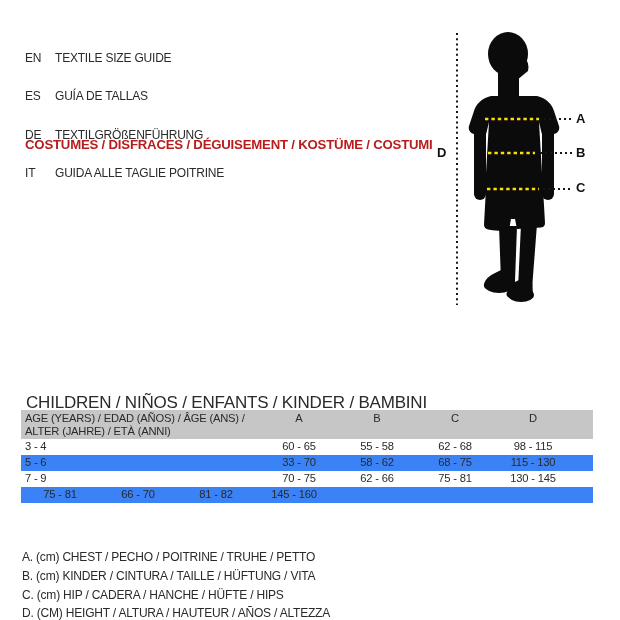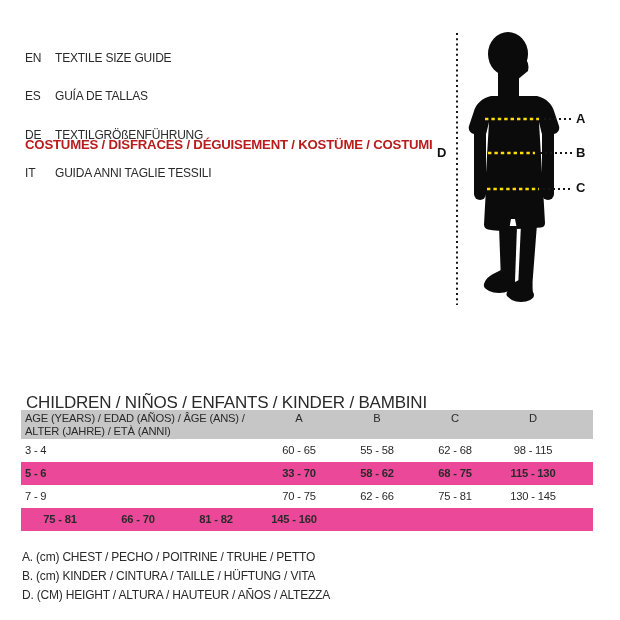--- a/index.html
+++ b/index.html
@@ -27,22 +27,22 @@
   .marker-d { left:437px; top:146px; }
   
   .table-title { position:absolute; left:26px; top:393px; font-size:17px; letter-spacing:-0.2px; }
   .size-table { position:absolute; left:21px; top:410px; width:572px; font-size:11.2px; letter-spacing:-0.2px; }
   .t-row { display:flex; width:572px; }
   .t-head { background:#c6c6c6; height:29px; padding-top:2px; }
   .col-age { width:239px; padding-left:4px; }
   .col-val { width:78px; text-align:center; }
   .t-head .col-age div { line-height:13px; }
   .t-head .col-val { line-height:13px; }
-  .t-data { height:23px; align-items:center; }
-  .t-data.stripe { background:#ec4899;font-weight:bold; }
+  .t-data { height:16px; align-items:center; }
+  .t-data.stripe { background:#3b82f6; }
   .t-data .col-age { line-height:15.5px; }
   .t-data .col-val { line-height:15.5px; }
   
   .legend { position:absolute; left:22px; top:518px;margin-top:30px; }
   .legend-line { height:18.8px; font-size:12px; letter-spacing:-0.2px; line-height:18.8px; }
 </style>
 </head>
 <body>
 
 <div class="canvas">
@@ -55,21 +55,21 @@
     <div class="lang-row">
       <span class="lang-code">ES</span>
       <span class="lang-label">GUÍA DE TALLAS</span>
     </div>
     <div class="lang-row">
       <span class="lang-code">DE</span>
       <span class="lang-label">TEXTILGRÖßENFÜHRUNG</span>
     </div>
     <div class="lang-row">
       <span class="lang-code">IT</span>
-      <span class="lang-label">GUIDA ANNI TAGLIE TESSILI</span>
+      <span class="lang-label">GUIDA ALLE TAGLIE POITRINE</span>
     </div>
   </div>
 
   <div class="category-title">COSTUMES / DISFRACES / DÉGUISEMENT / KOSTÜME / COSTUMI</div>
 
   <svg class="figure-svg" width="178" height="292" viewBox="0 0 178 292">
     <g fill="#0b0b0b">
       <ellipse cx="71" cy="36" rx="20" ry="22"></ellipse>
       <path d="M86,38 q7,6 5,15 l-11,9 z"></path>
       <rect x="61" y="52" width="21" height="30"></rect>
@@ -136,16 +136,17 @@
       <div class="col-val">75 - 81</div>
       <div class="col-val">66 - 70</div>
       <div class="col-val">81 - 82</div>
       <div class="col-val">145 - 160</div>
     </div>
   </div>
 
   <div class="legend">
     <div class="legend-line">A. (cm) CHEST / PECHO / POITRINE / TRUHE / PETTO</div>
     <div class="legend-line">B. (cm) KINDER / CINTURA / TAILLE / HÜFTUNG / VITA</div>
+    <div class="legend-line">C. (cm) HIP / CADERA / HANCHE / HÜFTE / HIPS</div>
     <div class="legend-line">D. (CM) HEIGHT / ALTURA / HAUTEUR / AÑOS / ALTEZZA</div>
   </div>
 
 </div>
 
 </body></html>

